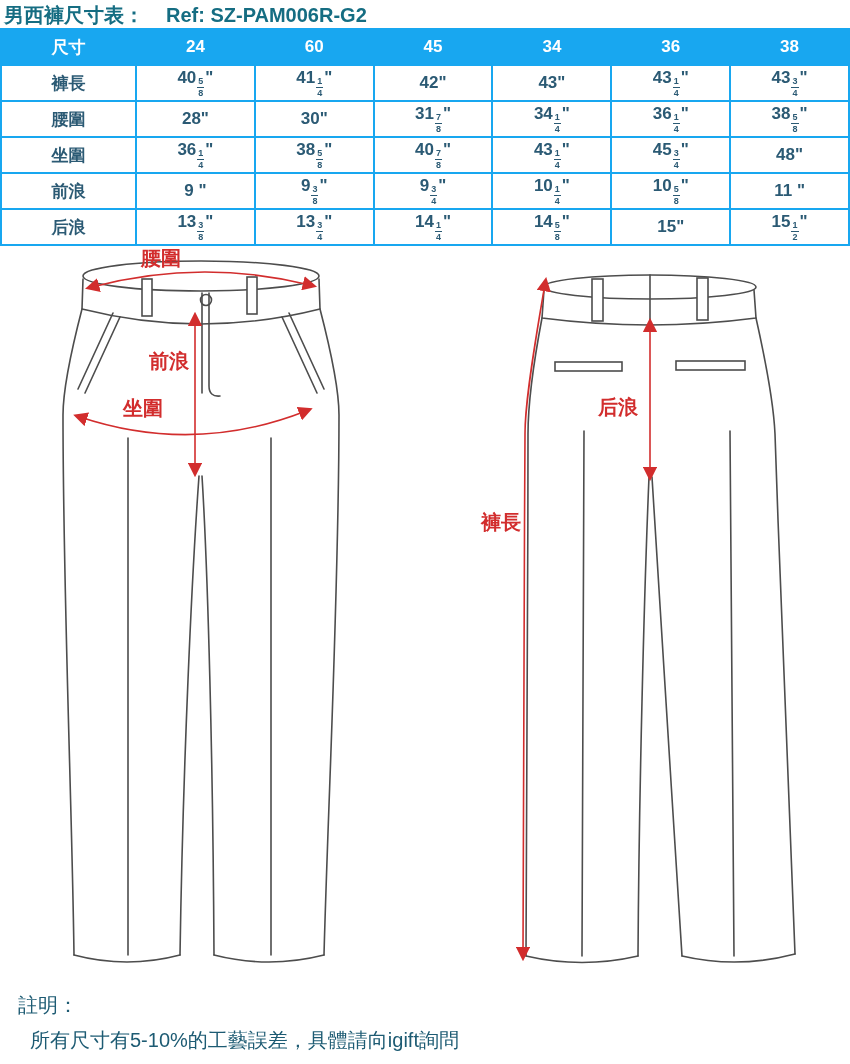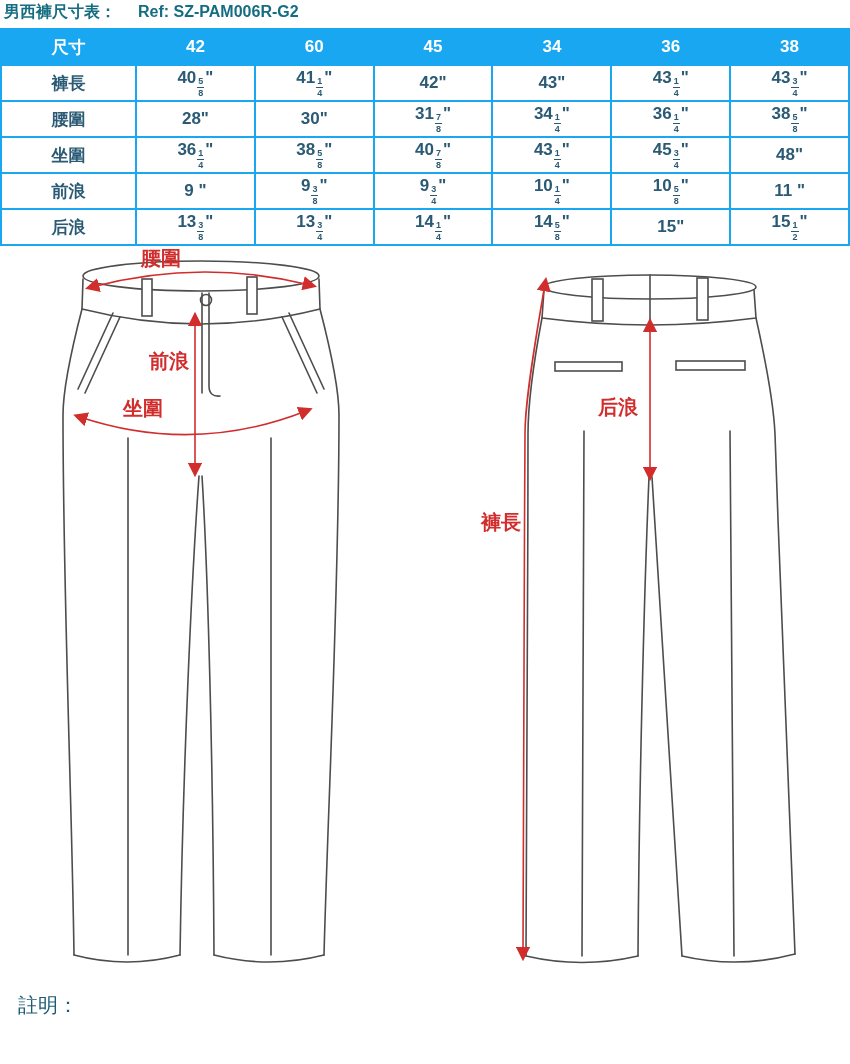--- a/index.html
+++ b/index.html
@@ -3,21 +3,21 @@
 <meta charset="utf-8">
 <style>
   * { margin:0; padding:0; box-sizing:border-box; }
   html,body { background:#ffffff; }
   body {
     width:850px; height:1064px; position:relative; overflow:hidden;
     font-family:"Liberation Sans","DejaVu Sans",sans-serif;
   }
   
   .titlebar { position:absolute; top:2px; left:4px; width:846px;
-    font-size:16px; font-weight:bold; color:#156d82; white-space:nowrap; }
+    font-size:20px; font-weight:bold; color:#156d82; white-space:nowrap; }
   .titlebar .ref { margin-left:22px; }
   
   .size-table { position:absolute; top:28px; left:0; width:850px;
     border-collapse:collapse; table-layout:fixed; }
   .size-table th, .size-table td {
     border:2px solid #18a7f0; height:36px; text-align:center;
     font-size:17px; font-weight:bold; color:#2b5a74; background:#ffffff;
     vertical-align:middle; }
   .size-table thead th { background:#18a7f0; color:#ffffff; }
   .size-table .c0 { width:135px; }
@@ -46,21 +46,21 @@
 <body>
 
 <div class="titlebar">
   <span>男西褲尺寸表：</span><span class="ref">Ref: SZ-PAM006R-G2</span>
 </div>
 
 <table class="size-table">
   <thead>
     <tr>
       <th class="c0">尺寸</th>
-      <th>42</th>
+      <th>24</th>
       <th>60</th>
       <th>45</th>
       <th>34</th>
       <th>36</th>
       <th>38</th>
     </tr>
   </thead>
   <tbody>
     <tr>
       <th class="c0">褲長</th>
@@ -243,13 +243,14 @@
   <g>
     <path class="redline" d="M 182 59 V 208" marker-start="url(#ar)" marker-end="url(#ar)"></path>
     <path class="redline" d="M 77 18 C 61 110 57 145 57 168 C 56 350 55 540 55 688" marker-start="url(#ar)" marker-end="url(#ar)"></path>
     <text class="redlabel" text-anchor="middle" x="150" y="148">后浪</text>
     <text class="redlabel" text-anchor="middle" x="33" y="263">褲長</text>
   </g>
 </svg>
 
 <div class="note">
   <div class="h">註明：</div>
+  <div class="b">所有尺寸有5-10%的工藝誤差，具體請向igift詢問</div>
 </div>
 
 </body></html>

